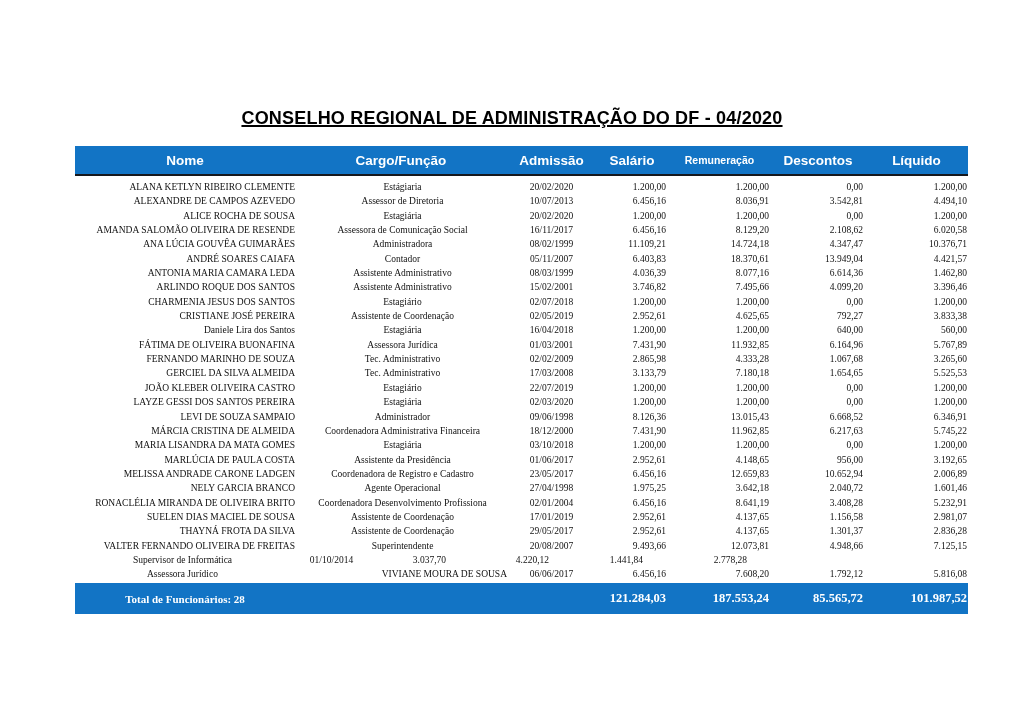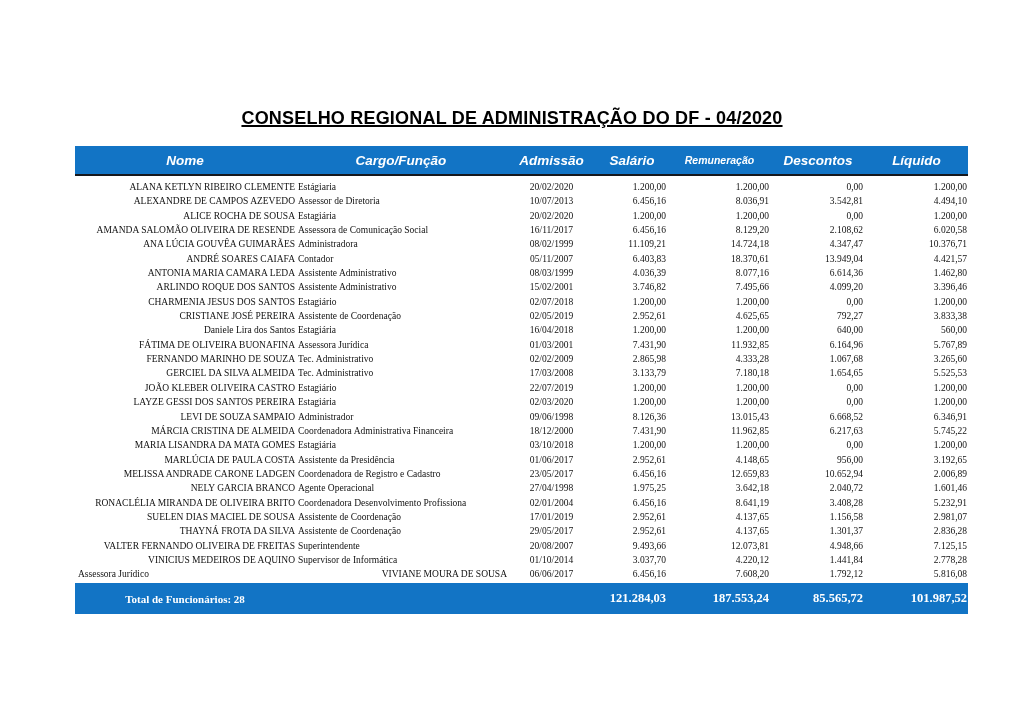--- a/index.html
+++ b/index.html
@@ -34,27 +34,26 @@
     width:893px;height:30px;
     background:var(--blue);
     border-bottom:2px solid #16181d;
     box-sizing:border-box;
     display:flex;
     align-items:center;
     color:var(--header-text);
     font-family:"Liberation Sans", sans-serif;
     font-weight:bold;
     font-size:13.5px;
-    font-style:italic;
   }
   .thead .c{text-align:center;}
   .thead .c.rem{font-size:10.5px;}
   .c{box-sizing:border-box;overflow:hidden;white-space:nowrap;}
   .c.nome{width:220px;text-align:right;padding-left:4px;}
-  .c.cargo{width:212px;text-align:left;padding-left:3px;}
+  .c.cargo{width:212px;text-align:center;padding-left:3px;}
   .c.adm{width:89px;text-align:center;}
   .c.sal{width:72px;text-align:right;padding-right:2px;}
   .c.rem{width:103px;text-align:right;padding-right:2px;}
   .c.desc{width:94px;text-align:right;padding-right:2px;}
   .c.liq{width:103px;text-align:right;padding-right:1px;}
   .thead .c.nome,.thead .c.cargo{text-align:center;padding-left:0;}
   .thead .c.sal,.thead .c.rem,.thead .c.desc,.thead .c.liq{text-align:center;padding-right:0;}
   .tbody{
     position:absolute;
     left:75px;top:180px;
@@ -332,21 +331,20 @@
       <div class="row">
         <div class="c nome">VALTER FERNANDO OLIVEIRA DE FREITAS</div>
         <div class="c cargo">Superintendente</div>
         <div class="c adm">20/08/2007</div>
         <div class="c sal">9.493,66</div>
         <div class="c rem">12.073,81</div>
         <div class="c desc">4.948,66</div>
         <div class="c liq">7.125,15</div>
       </div>
       <div class="row">
-        <div class="c nome">VINICIUS MEDEIROS DE AQUINO</div>
         <div class="c cargo">Supervisor de Informática</div>
         <div class="c adm">01/10/2014</div>
         <div class="c sal">3.037,70</div>
         <div class="c rem">4.220,12</div>
         <div class="c desc">1.441,84</div>
         <div class="c liq">2.778,28</div>
       </div>
       <div class="row">
         <div class="c cargo">Assessora Jurídico</div>
         <div class="c nome">VIVIANE MOURA DE SOUSA</div>

